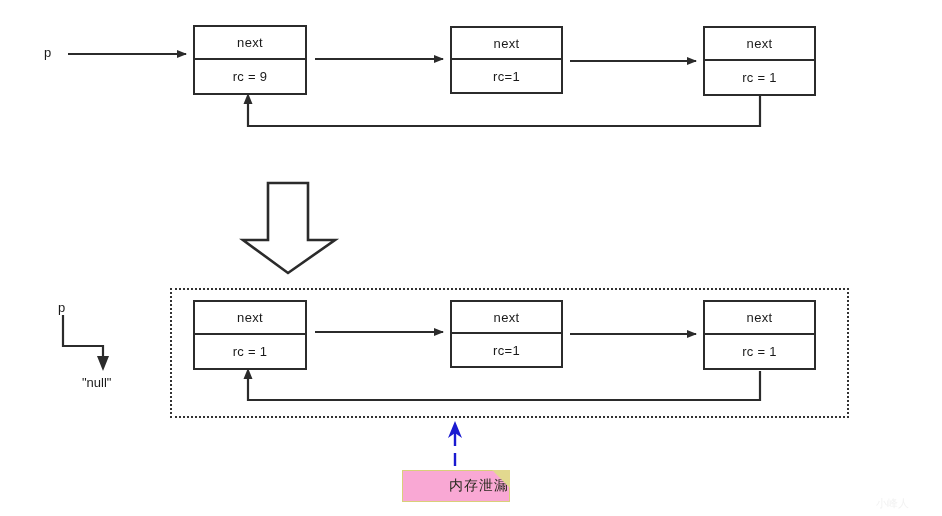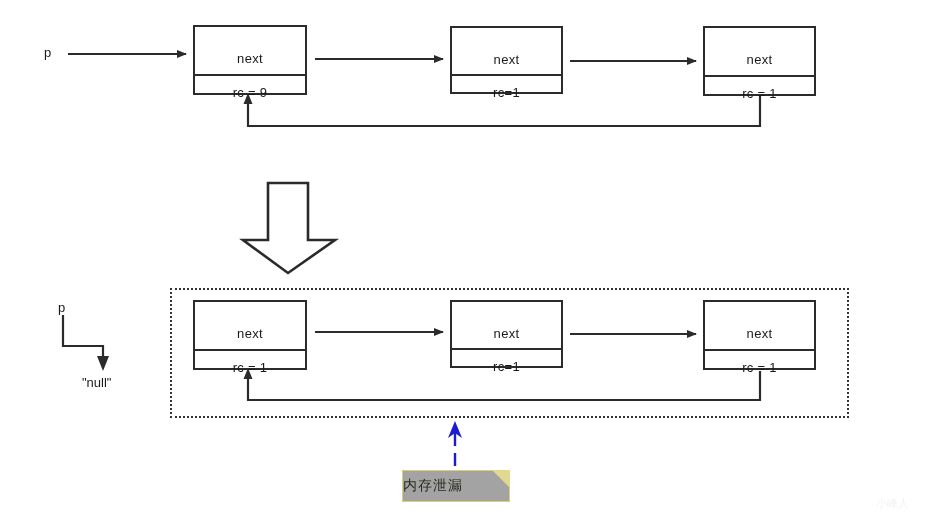--- a/index.html
+++ b/index.html
@@ -37,45 +37,44 @@
     height: 50%;
     display: flex;
     align-items: center;
     justify-content: center;
     font-size: 13px;
     color: #1a1a1a;
     letter-spacing: 0.3px;
   }
   .node .cell.top {
     border-bottom: 2px solid #2b2b2b;
-    margin-top: 16px;
   }
   
   .lbl {
     position: absolute;
     font-size: 13px;
     color: #1a1a1a;
     white-space: nowrap;
   }
   
   .leak-region {
     position: absolute;
     box-sizing: border-box;
     border: 2px dotted #333333;
     background: transparent;
   }
   
   .note {
     position: absolute;
     box-sizing: border-box;
-    background: #a3a3a3;
+    background: #f9a8d4;
     border: 1px solid #d9cf7a;
     display: flex;
     align-items: center;
-    justify-content: flex-start;
+    justify-content: flex-end;
     font-size: 14px;
     color: #2a2a20;
     letter-spacing: 1px;
   }
   .note .fold {
     position: absolute;
     right: -1px;
     top: -1px;
     width: 0;
     height: 0;

